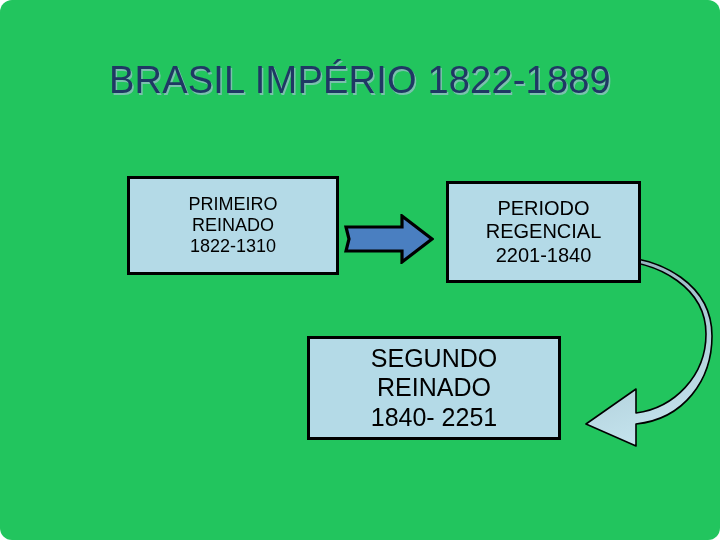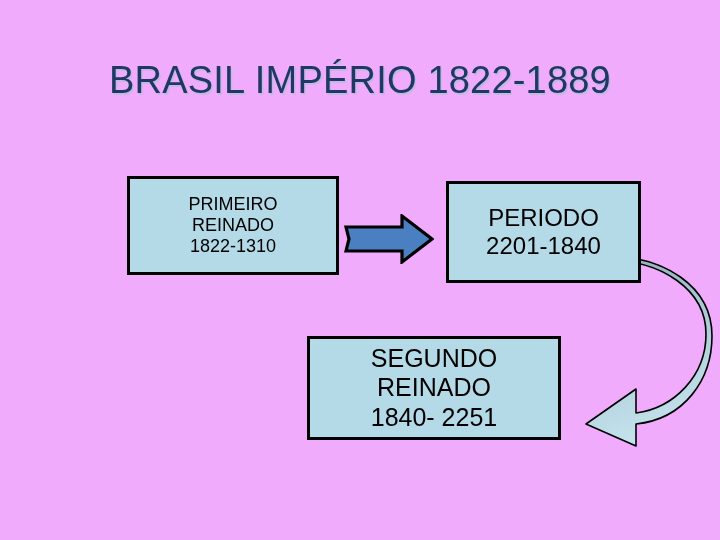--- a/index.html
+++ b/index.html
@@ -14,21 +14,22 @@
     overflow: hidden;
     position: relative;
   }
 
   #slide {
     position: absolute;
     left: 0;
     top: 0;
     width: 720px;
     height: 540px;
-    background: #f0abfc;
+    background: #22c55e;
+    border-radius: 12px;
   }
 
   
   #title {
     position: absolute;
     left: 0px;
     top: 59px;
     width: 720px;
     text-align: center;
     font-family: "Liberation Sans", sans-serif;
@@ -65,21 +66,21 @@
     width: 212px;
     height: 99px;
     font-size: 18px;
   }
 
   #box-regencial {
     left: 446px;
     top: 181px;
     width: 195px;
     height: 102px;
-    font-size: 24px;
+    font-size: 20px;
     z-index: 3;
   }
 
   #box-segundo {
     left: 307px;
     top: 336px;
     width: 254px;
     height: 104px;
     font-size: 25px;
     z-index: 3;
@@ -141,20 +142,21 @@
                L 52,188
                L 52,166
                C 100,161 128,122 128,78
                C 128,28 80,-2 22,-2
                Z" fill="url(#curvedGrad)" stroke="#000000" stroke-width="1.6" stroke-linejoin="round"></path>
     </svg>
   </div>
 
   <div class="phase-box" id="box-regencial">
     <span class="line">PERIODO</span>
+    <span class="line">REGENCIAL</span>
     <span class="line">2201-1840</span>
   </div>
 
   <div class="phase-box" id="box-segundo">
     <span class="line">SEGUNDO</span>
     <span class="line">REINADO</span>
     <span class="line">1840- 2251</span>
   </div>
 
 </div>

